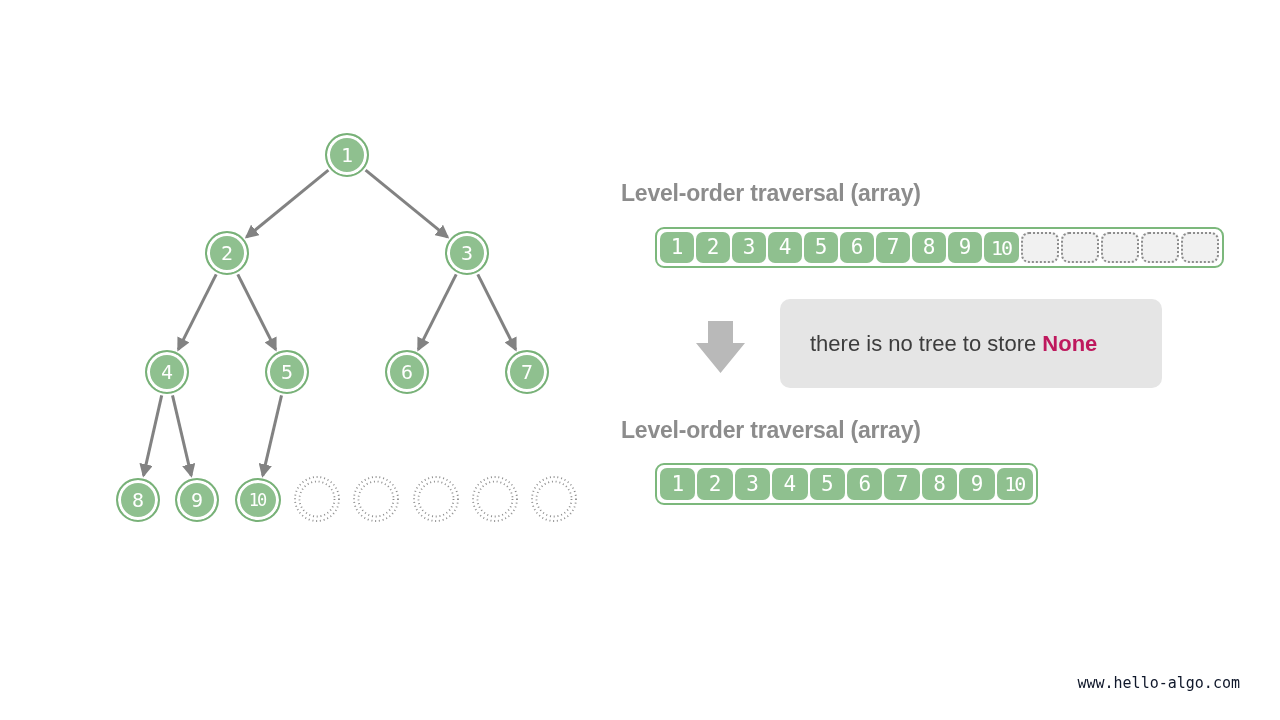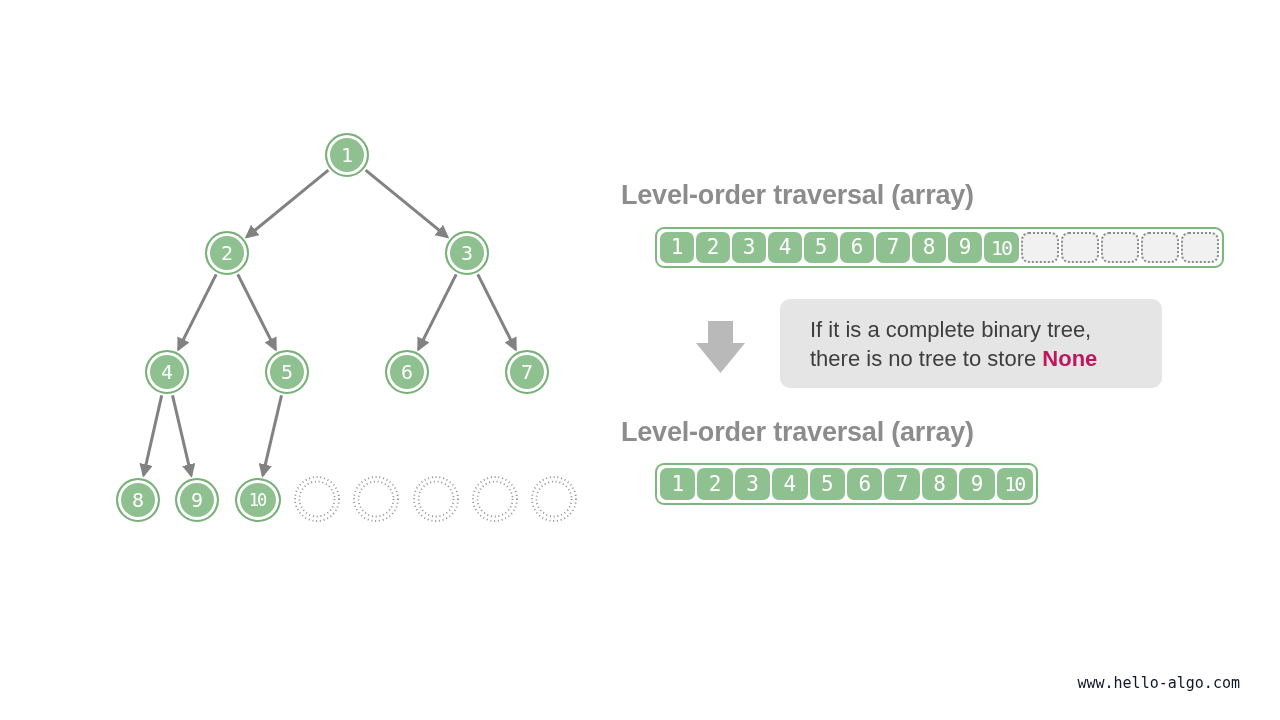--- a/index.html
+++ b/index.html
@@ -8,21 +8,21 @@
   svg.layer{position:absolute;left:0;top:0;pointer-events:none;}
 
   
   .tnode{position:absolute;width:40px;height:40px;border:2px solid #78b178;border-radius:50%;
          background:#8fc08f;box-shadow:inset 0 0 0 3px #ffffff;
          display:flex;align-items:center;justify-content:center;
          color:#ffffff;font-family:"DejaVu Sans Mono",monospace;font-size:20px;line-height:1;}
   .tnode.tight{font-size:17px;letter-spacing:-2px;padding-right:2px;}
 
   
-  .heading{position:absolute;left:621px;color:#8c8c8c;font-size:27px;font-weight:bold;
+  .heading{position:absolute;left:621px;color:#8c8c8c;font-size:23px;font-weight:bold;
            letter-spacing:-0.2px;white-space:nowrap;}
 
   
   .arraybox{position:absolute;left:655px;box-sizing:border-box;border:2px solid #7cb87c;
             border-radius:9px;background:#ffffff;padding:3px;display:flex;gap:2px;}
   .cell{flex:1;background:#8fc08f;border-radius:7px;display:flex;align-items:center;justify-content:center;
         color:#ffffff;font-family:"DejaVu Sans Mono",monospace;font-size:21px;line-height:1;}
   .cell.tight{letter-spacing:-2px;font-size:20px;padding-right:1px;}
   .cell.empty{background:#f1f1f1;border:2px dotted #8d8d8d;box-sizing:border-box;border-radius:8px;}
 
@@ -111,21 +111,20 @@
     <div class="cell empty"></div>
     <div class="cell empty"></div>
     <div class="cell empty"></div>
   </div>
 
   <svg class="layer" style="left:696px;top:321px" width="49" height="52">
     <polygon points="12,0 37,0 37,22 49,22 24.5,52 0,22 12,22" fill="#b9b9b9"></polygon>
   </svg>
 
   <div class="note">
-    <div class="line">If it is a complete binary tree,</div>
     <div class="line"><span>there is no tree to store </span><span class="kw">None</span></div>
   </div>
 
   <div class="heading" style="top:417px">Level-order traversal (array)</div>
 
   <div class="arraybox" style="top:463px;width:383px;height:42px">
     <div class="cell">1</div>
     <div class="cell">2</div>
     <div class="cell">3</div>
     <div class="cell">4</div>

